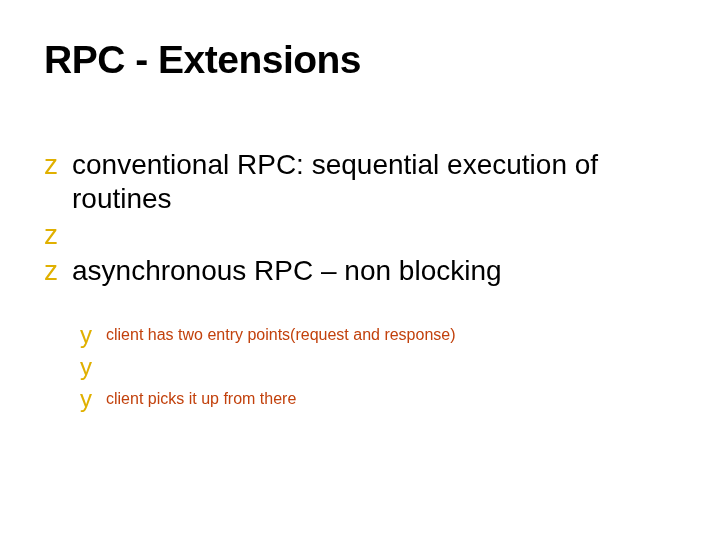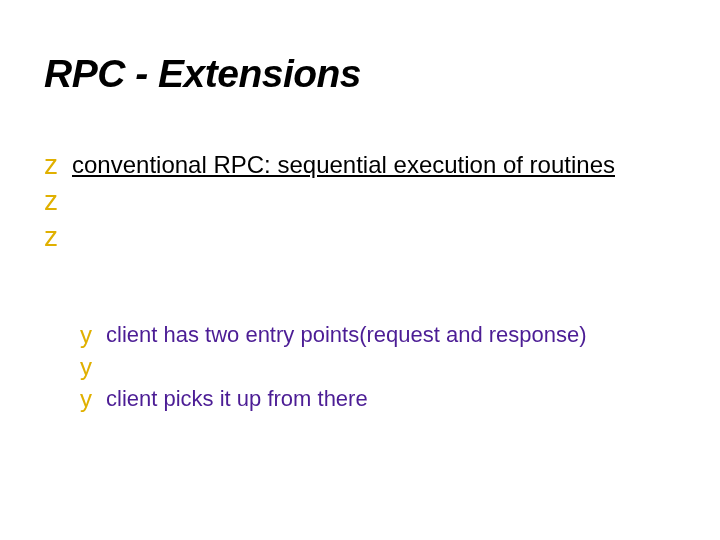--- a/index.html
+++ b/index.html
@@ -12,28 +12,27 @@
     color: #000000;
   }
   .slide {
     position: relative;
     width: 720px;
     height: 540px;
     box-sizing: border-box;
   }
   .title {
     position: absolute;
-    top: 52px;
+    top: 38px;
     left: 44px;
     font-family: Arial, "Arial Black", Helvetica, sans-serif;
     font-weight: 900;
     font-size: 39px;
     letter-spacing: -0.5px;
     color: #000000;
-    font-style: italic;
   }
   .list1 {
     position: absolute;
     top: 148px;
     left: 44px;
     right: 60px;
   }
   .item1 {
     display: flex;
     align-items: flex-start;
@@ -41,25 +40,24 @@
   }
   .bullet-z {
     color: #e0b000;
     font-size: 28px;
     line-height: 34px;
     width: 28px;
     flex: 0 0 28px;
     font-family: Arial, Helvetica, sans-serif;
   }
   .text1 {
-    font-size: 24px;
+    font-size: 28px;
     line-height: 34px;
     color: #000000;
     font-family: Arial, Helvetica, sans-serif;
-    text-decoration: underline;
   }
   .list2 {
     position: absolute;
     top: 320px;
     left: 80px;
     right: 60px;
   }
   .item2 {
     display: flex;
     align-items: flex-start;
@@ -67,43 +65,44 @@
   }
   .bullet-y {
     color: #e0b000;
     font-size: 24px;
     line-height: 30px;
     width: 26px;
     flex: 0 0 26px;
     font-family: Arial, Helvetica, sans-serif;
   }
   .text2 {
-    font-size: 22px;
+    font-size: 16px;
     line-height: 30px;
-    color: #4c1d95;
+    color: #c2410c;
     font-family: Arial, Helvetica, sans-serif;
   }
 </style>
 </head>
 <body>
 
 <div class="slide">
 
   <div class="title">RPC - Extensions</div>
 
   <div class="list1">
     <div class="item1">
       <div class="bullet-z">z</div>
       <div class="text1">conventional RPC: sequential execution of routines</div>
     </div>
     <div class="item1">
       <div class="bullet-z">z</div>
     </div>
     <div class="item1">
       <div class="bullet-z">z</div>
+      <div class="text1">asynchronous RPC – non blocking</div>
     </div>
   </div>
 
   <div class="list2">
     <div class="item2">
       <div class="bullet-y">y</div>
       <div class="text2">client has two entry points(request and response)</div>
     </div>
     <div class="item2">
       <div class="bullet-y">y</div>

